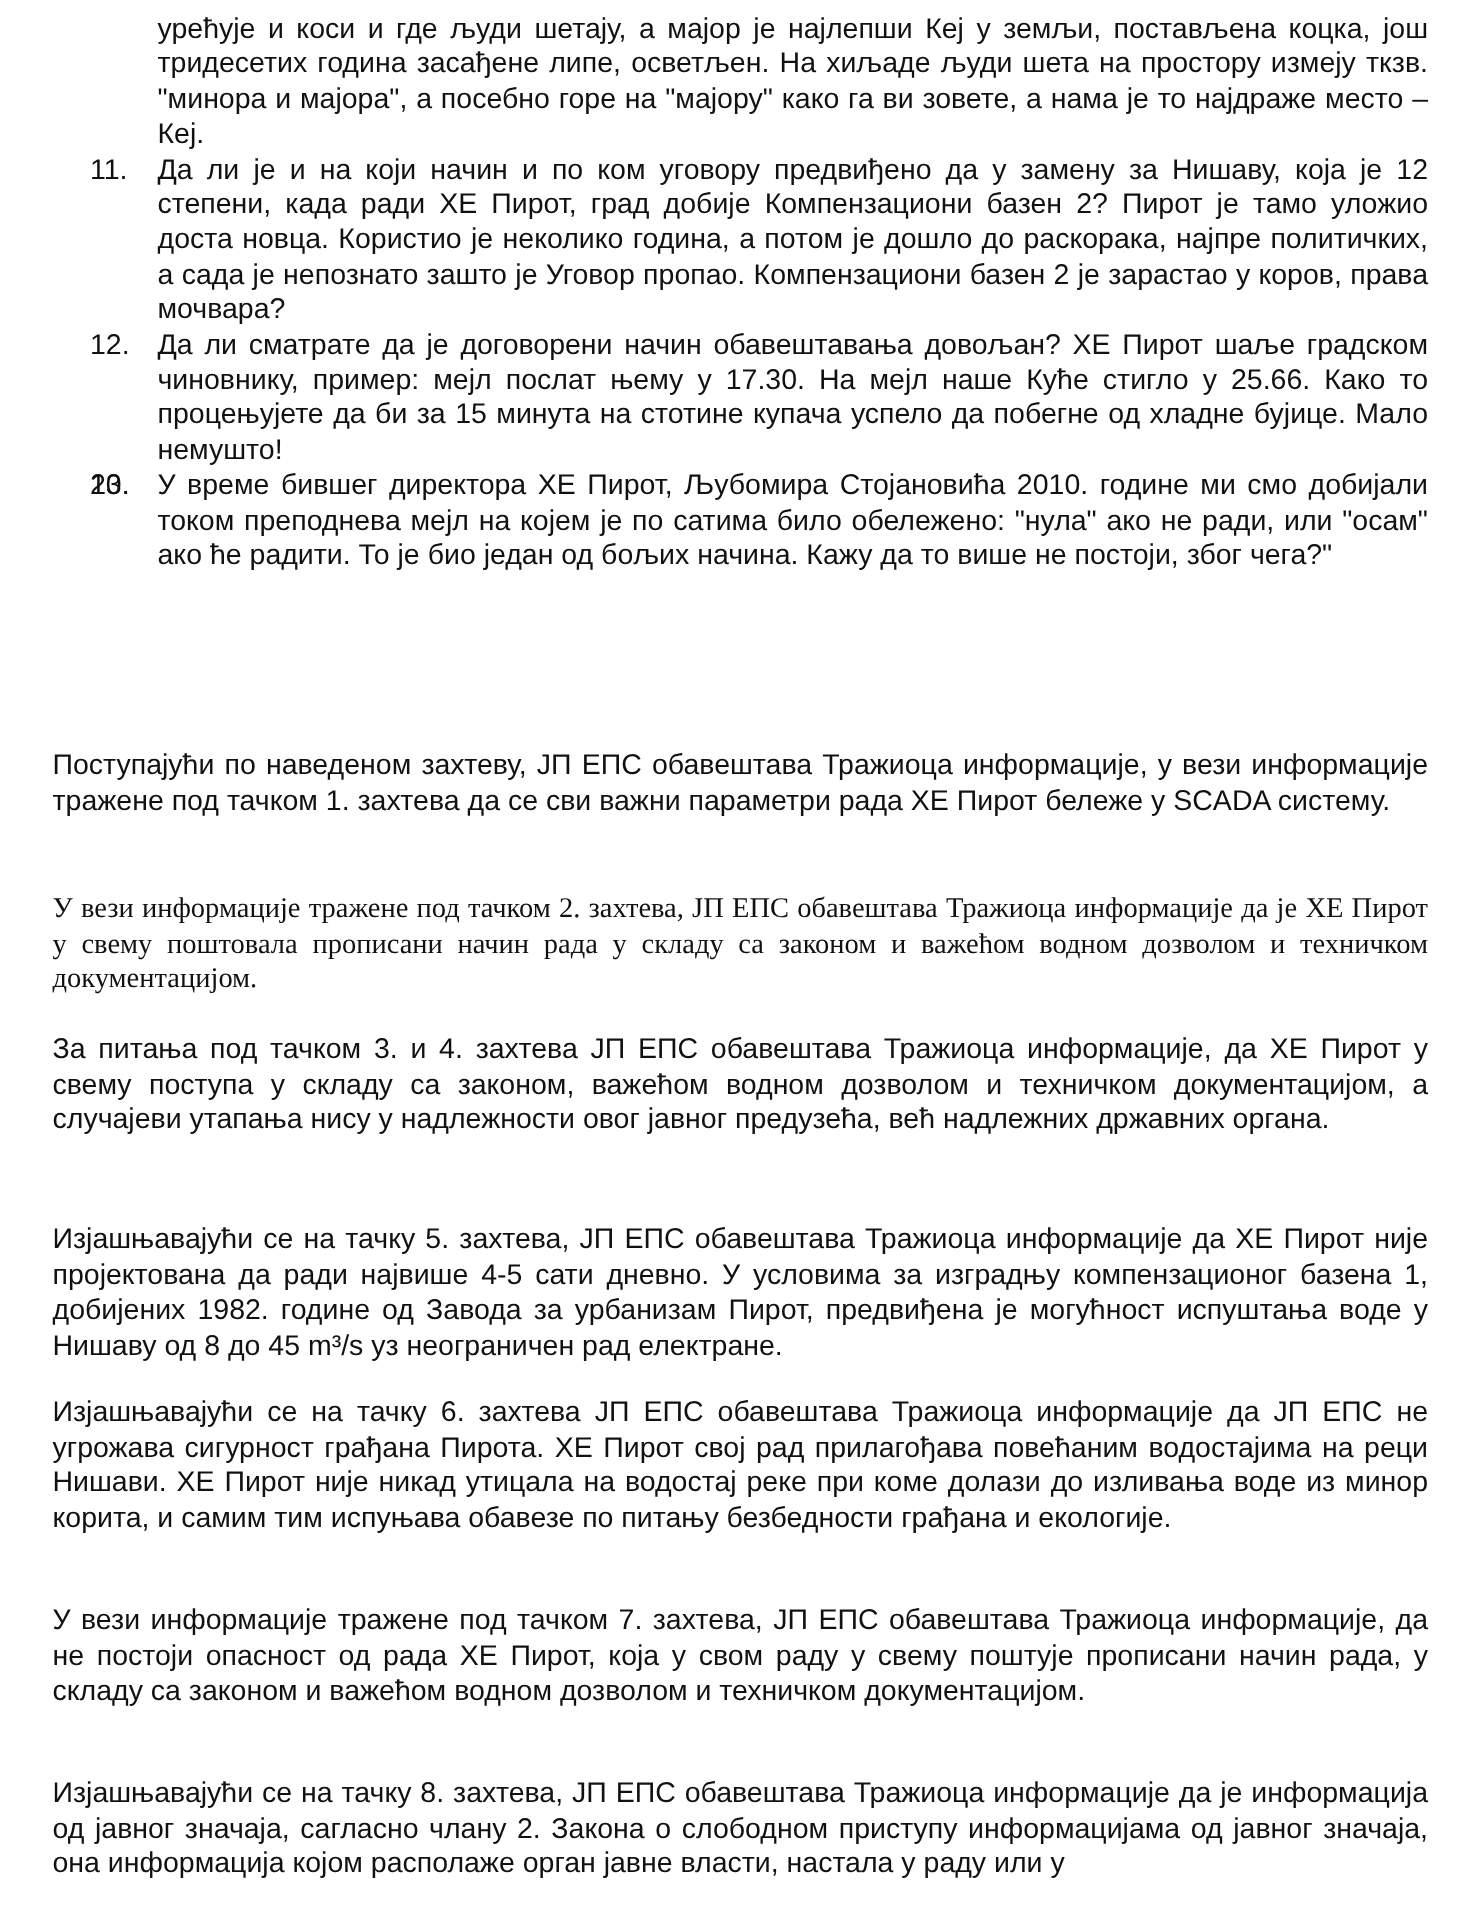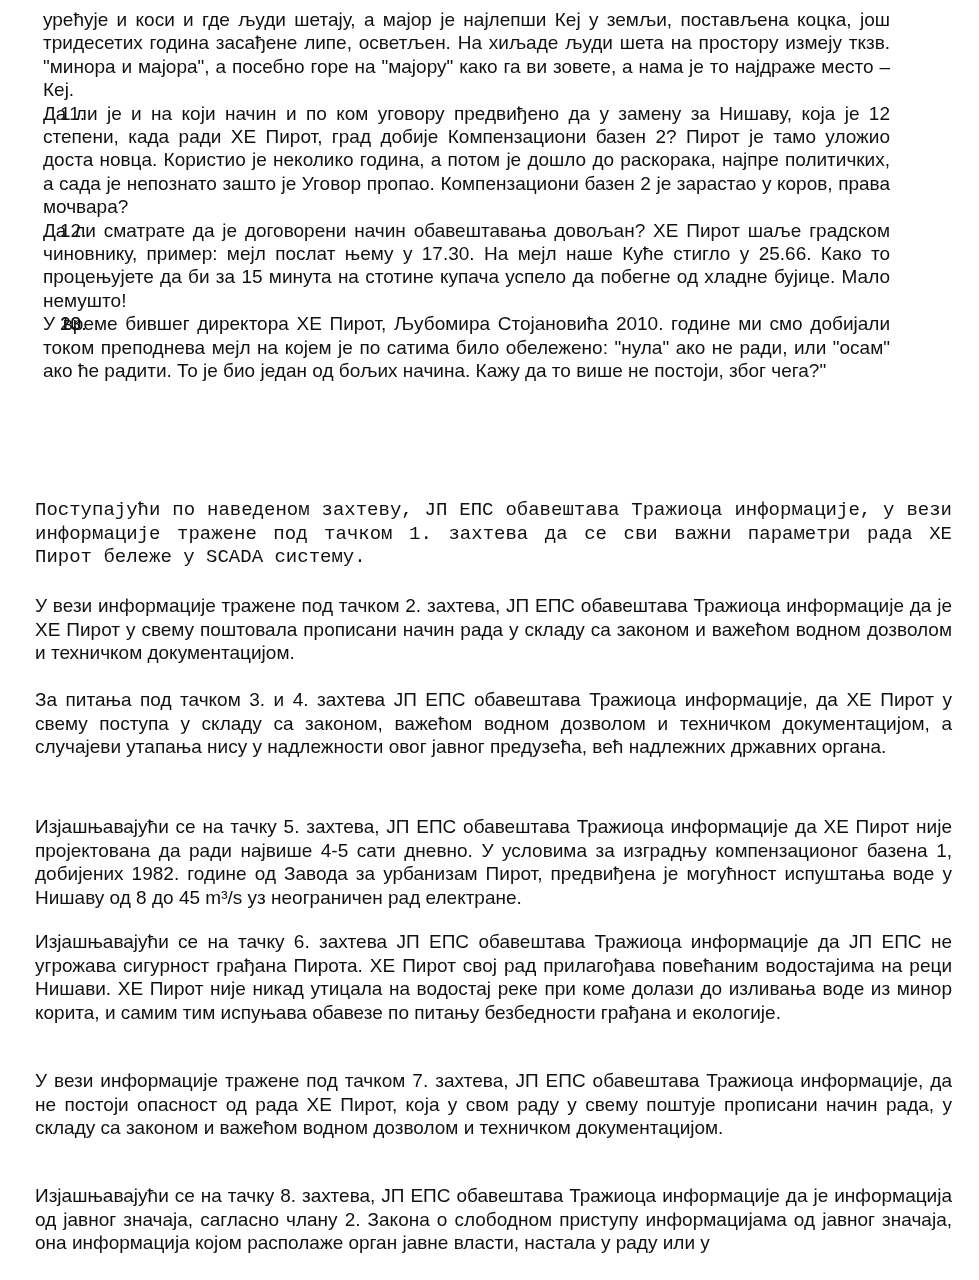--- a/index.html
+++ b/index.html
@@ -4,21 +4,21 @@
   <style>
     html, body { margin: 0; padding: 0; }
     body {
       width: 979px; height: 1280px; overflow: hidden;
       background: #ffffff; color: #111111;
       font-family: "Liberation Sans", sans-serif;
       font-size: 19px;
     }
     .page { position: relative; width: 979px; height: 1280px; }
     .list { position: absolute; left: 0; top: 8px; width: 979px; }
-    .item { position: relative; padding-left: 43px; width: 847px; text-align: justify; line-height: 23.4px; }
+    .item { position: relative; padding-left: 105px; width: 847px; text-align: justify; line-height: 23.4px; }
     .item .num { position: absolute; left: 60px; top: 0; }
     .para { position: absolute; left: 35px; width: 917px; text-align: justify; line-height: 23.6px; }
     .txt { display: inline; }
   </style>
 </head>
 <body>
 
 <div class="page">
 
   <div class="list">
@@ -36,21 +36,21 @@
     </div>
     <div class="item">
       <span class="num">13.</span>
     </div>
     <div class="item">
       <span class="num">20.</span>
       <span class="txt">У време бившег директора ХЕ Пирот, Љубомира Стојановића 2010. године ми смо добијали током преподнева мејл на којем је по сатима било обележено: "нула" ако не ради, или "осам" ако ће радити. То је био један од бољих начина. Кажу да то више не постоји, због чега?"</span>
     </div>
   </div>
 
-  <p class="para" style="top:499px; margin:0;font-family:Liberation Mono, monospace;">Поступајући по наведеном захтеву, ЈП ЕПС обавештава Тражиоца информације, у вези информације тражене под тачком 1. захтева да се сви важни параметри рада ХЕ Пирот бележе у SCADA систему.</p>
-  <p class="para" style="top:594px; margin:0;">У вези информације тражене под тачком 2. захтева, ЈП ЕПС обавештава Тражиоца информације да је ХЕ Пирот у свему поштовала прописани начин рада у складу са законом и важећом водном дозволом и техничком документацијом.</p>
+  <p class="para" style="top:499px; margin:0;">Поступајући по наведеном захтеву, ЈП ЕПС обавештава Тражиоца информације, у вези информације тражене под тачком 1. захтева да се сви важни параметри рада ХЕ Пирот бележе у SCADA систему.</p>
+  <p class="para" style="top:594px; margin:0;font-family:Liberation Serif, serif;">У вези информације тражене под тачком 2. захтева, ЈП ЕПС обавештава Тражиоца информације да је ХЕ Пирот у свему поштовала прописани начин рада у складу са законом и важећом водном дозволом и техничком документацијом.</p>
   <p class="para" style="top:688px; margin:0;">За питања под тачком 3. и 4. захтева ЈП ЕПС обавештава Тражиоца информације, да ХЕ Пирот у свему поступа у складу са законом, важећом водном дозволом и техничком документацијом, а случајеви утапања нису у надлежности овог јавног предузећа, већ надлежних државних органа.</p>
   <p class="para" style="top:815px; margin:0;">Изјашњавајући се на тачку 5. захтева, ЈП ЕПС обавештава Тражиоца информације да ХЕ Пирот није пројектована да ради највише 4-5 сати дневно. У условима за изградњу компензационог базена 1, добијених 1982. године од Завода за урбанизам Пирот, предвиђена је могућност испуштања воде у Нишаву од 8 до 45 m³/s  уз неограничен рад електране.</p>
   <p class="para" style="top:930px; margin:0;">Изјашњавајући се на тачку 6. захтева ЈП ЕПС обавештава Тражиоца информације да ЈП ЕПС не угрожава сигурност грађана Пирота. ХЕ Пирот свој рад прилагођава повећаним водостајима на реци Нишави. ХЕ Пирот није никад утицала на водостај реке при коме долази до изливања воде из минор корита, и самим тим испуњава обавезе по питању безбедности грађана и екологије.</p>
   <p class="para" style="top:1069px; margin:0;">У вези информације тражене под тачком 7. захтева, ЈП ЕПС обавештава Тражиоца информације, да не постоји опасност од рада ХЕ Пирот, која у свом раду у свему поштује прописани начин рада, у складу са законом и важећом водном дозволом и техничком документацијом.</p>
   <p class="para" style="top:1184px; margin:0;">Изјашњавајући се на тачку 8. захтева, ЈП ЕПС обавештава Тражиоца информације да је информација од јавног значаја, сагласно члану 2. Закона о слободном приступу информацијама од јавног значаја, она информација којом располаже орган јавне власти, настала у раду или у</p>
 
 </div>
 
 </body></html>

